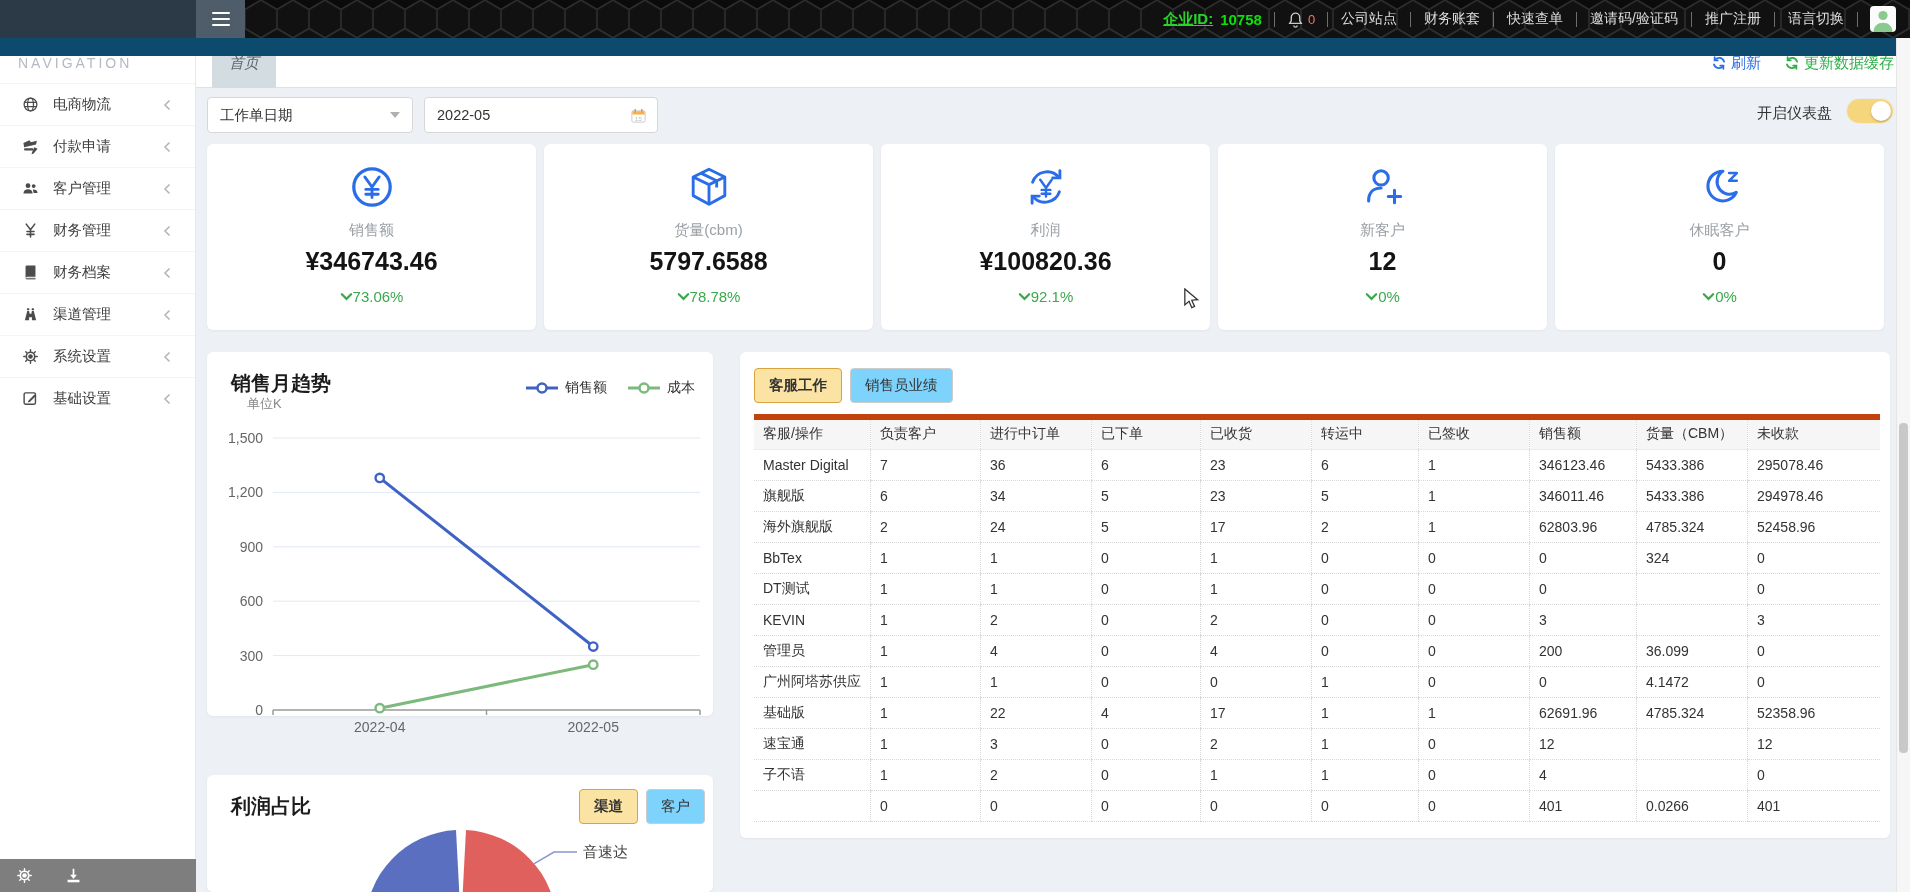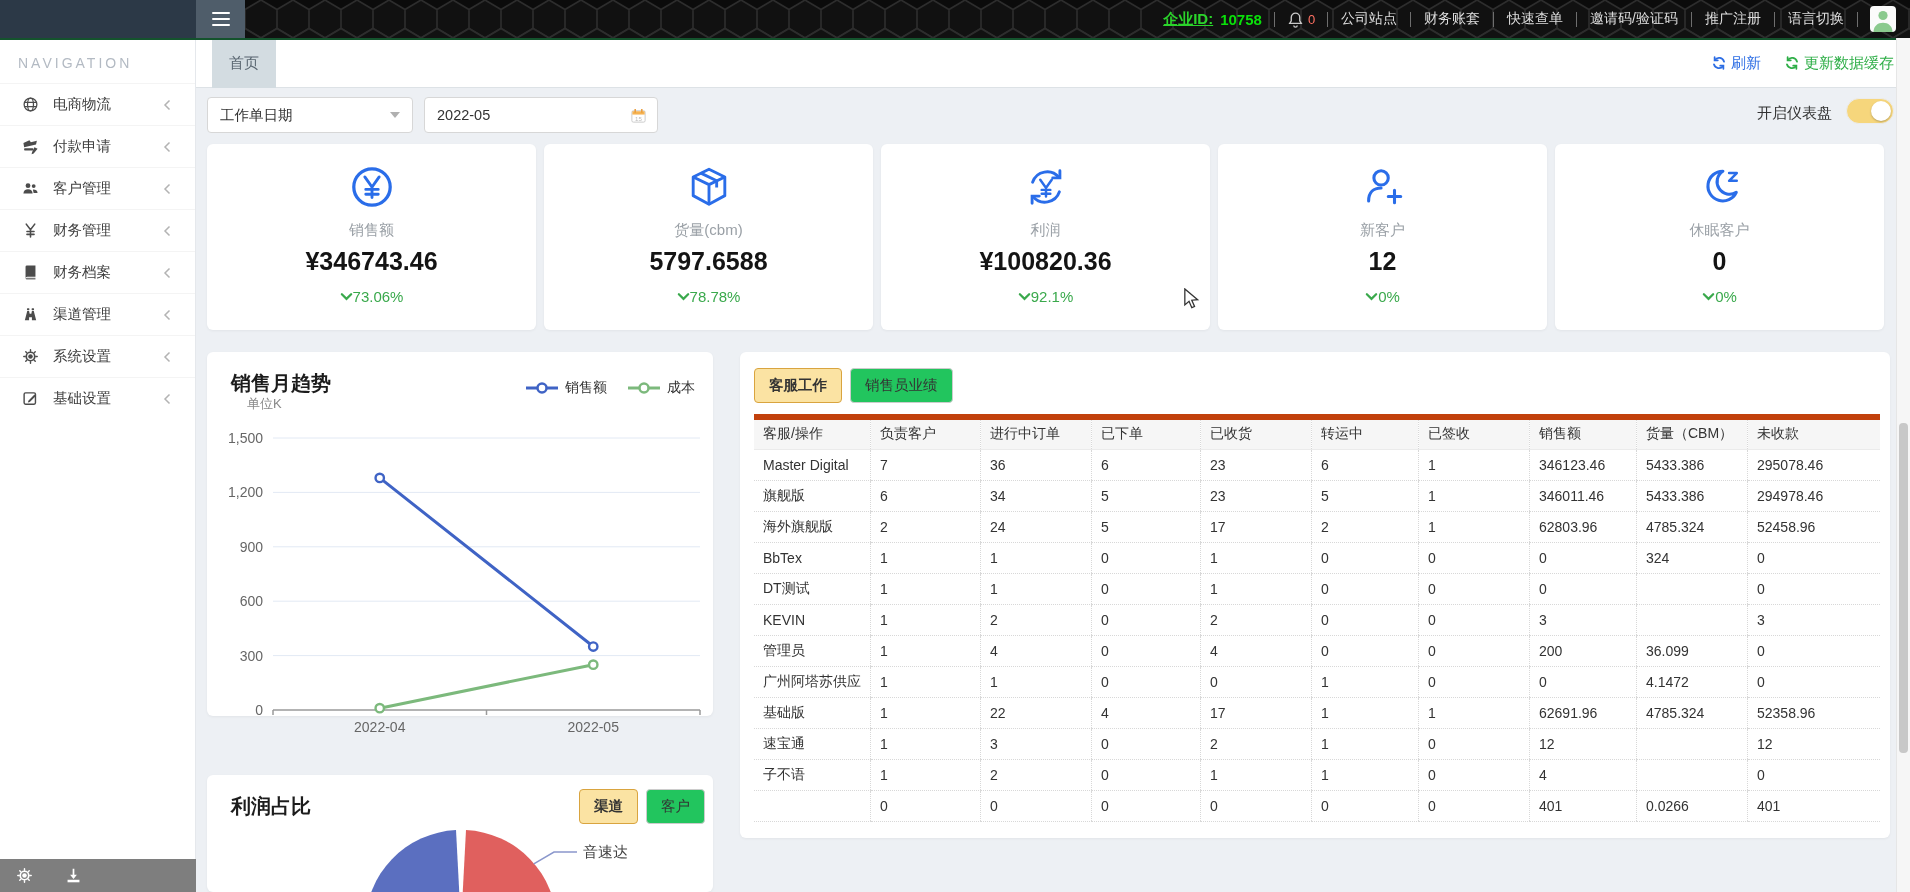--- a/index.html
+++ b/index.html
@@ -1,21 +1,21 @@
 <!DOCTYPE html>
 <html><head>
 <meta charset="utf-8">
 <style>
   * { margin:0; padding:0; box-sizing:border-box; }
   html,body { width:1910px; height:892px; overflow:hidden; }
   body { position:relative; background:#edf0f4; font-family:"Liberation Sans",sans-serif; }
   .ic svg { display:block; }
 
   
-  .topbar { position:absolute; left:0; top:0; width:1910px; height:40px; background:#14532d; z-index:10; }
+  .topbar { position:absolute; left:0; top:0; width:1910px; height:56px; background:#0c4a6e; z-index:10; }
   .tb-brand { position:absolute; left:0; top:0; width:196px; height:38px; background:#2c3947; }
   .hamburger { position:absolute; left:196px; top:0; width:49px; height:38px; background:#4f5d6a; display:flex; flex-direction:column; justify-content:center; align-items:center; gap:3.5px; cursor:pointer; }
   .hamburger i { display:block; width:18px; height:2.5px; background:#fff; border-radius:1px; }
   .tb-main { position:absolute; left:245px; top:0; right:0; height:38px; overflow:hidden; }
   .hexbg { position:absolute; left:0; top:0; width:100%; height:100%; }
   #topbar-menu { position:absolute; inset:0; display:flex; align-items:center; justify-content:flex-end; padding-right:8px; }
   .tb-sep { width:1px; height:15px; background:#6e6e6e; }
   .tb-item { color:#dedede; font-size:14px; padding:0 13px; cursor:pointer; white-space:nowrap; }
   .cid { display:flex; align-items:center; gap:7px; padding:0 12px; font-weight:bold; font-size:15px; }
   .cid .lab { color:#2bd42b; text-decoration:underline; }
@@ -29,21 +29,21 @@
   .nav-header { padding:17px 0 12px 18px; color:#b3bac3; font-size:14px; letter-spacing:3px; }
   .side-item { height:42px; display:flex; align-items:center; padding:0 18px 0 20px; border-top:1px solid #f4f4f4; cursor:pointer; background:#fff; }
   .side-item .ic { width:20px; display:flex; justify-content:center; }
   .side-item .lbl { flex:1; margin-left:13px; font-size:14.5px; color:#3d3d3d; }
   .sidebar-foot { position:absolute; left:0; top:859px; width:196px; height:33px; background:#7e7e7e; display:flex; align-items:center; gap:32px; padding-left:16px; z-index:6; }
   .sidebar-foot .ic { cursor:pointer; }
 
   
   .content { position:absolute; left:196px; top:38px; width:1714px; height:854px; }
   .tabbar { position:absolute; left:0; top:0; width:100%; height:50px; background:#fff; border-bottom:1px solid #dde2e6; }
-  .tab { position:absolute; left:16px; top:0; height:50px; line-height:50px; padding:0 17px; background:#d3dce1; color:#5a6771; font-size:15px; cursor:pointer; }
+  .tab { position:absolute; left:16px; top:0; height:50px; line-height:50px; padding:0 17px; background:#d3dce1; color:#5a6771; font-size:15px; cursor:pointer;font-style:italic; }
   .tab-actions { position:absolute; right:16px; top:0; height:50px; display:flex; align-items:center; gap:24px; }
   .link { display:flex; align-items:center; gap:5px; font-size:15px; cursor:pointer; }
   .link.blue { color:#2c6de4; }
   .link.green { color:#2eae47; }
 
   .select-box { position:absolute; left:11px; top:59px; width:206px; height:36px; background:#fff; border:1px solid #d7d7d7; border-radius:4px; display:flex; align-items:center; padding:0 12px; font-size:14.5px; color:#333; cursor:pointer; }
   .select-box .caret { margin-left:auto; width:0; height:0; border-left:5px solid transparent; border-right:5px solid transparent; border-top:6px solid #b0b0b0; }
   .date-box { position:absolute; left:228px; top:59px; width:234px; height:36px; background:#fff; border:1px solid #d7d7d7; border-radius:4px; display:flex; align-items:center; padding:0 10px 0 12px; }
   .date-box input { border:none; outline:none; font-size:14.5px; color:#333; flex:1; background:transparent; font-family:inherit; }
   .dash-label { position:absolute; right:78px; top:66px; font-size:15px; color:#333; }
@@ -58,21 +58,21 @@
 
   .panel { position:absolute; background:#fff; border-radius:6px; box-shadow:0 1px 3px rgba(0,0,0,.05); }
   .panel-title { position:absolute; left:24px; top:18px; font-size:20px; font-weight:bold; color:#1c1c1c; z-index:2; }
   .chart-card { left:11px; top:314px; width:506px; height:364px; }
   .line-legend { position:absolute; right:18px; top:27px; display:flex; gap:20px; align-items:center; z-index:2; }
   .legend-item { display:flex; align-items:center; gap:6px; font-size:14px; color:#333; cursor:pointer; }
   #line-chart { position:absolute; left:0; top:0; }
 
   .table-card { left:544px; top:314px; width:1150px; height:486px; }
   #table-tabs { position:absolute; left:14px; top:16px; display:flex; gap:8px; z-index:2; }
-  .tbtn { padding:7px 14px; border-radius:4px; border:1px solid #ccc; background:#22c55e; font-size:14.5px; color:#333; cursor:pointer; }
+  .tbtn { padding:7px 14px; border-radius:4px; border:1px solid #ccc; background:#7dd3fc; font-size:14.5px; color:#333; cursor:pointer; }
   .tbtn.active { background:#fbe3a3; border-color:#d9a43f; font-weight:bold; }
   .data-table { position:absolute; left:14px; top:62px; border-collapse:collapse; table-layout:fixed; font-size:14px; color:#333; }
   .data-table th { text-align:left; font-weight:400; background:#f6f6f6; height:32px; padding:0 9px; border-top:6px solid #c2410c; border-bottom:1px solid #ebebeb; white-space:nowrap; overflow:hidden; }
   .data-table td { height:31px; padding:0 9px; white-space:nowrap; overflow:hidden; border-bottom:1px dotted #d8d8d8; }
   .data-table td + td, .data-table th + th { border-left:1px dotted #d8d8d8; }
 
   .pie-card { left:11px; top:737px; width:506px; height:117px; overflow:hidden; }
   .pie-buttons { position:absolute; right:8px; top:14px; display:flex; gap:8px; z-index:2; }
   #pie-chart { position:absolute; left:0; top:0; }
 

